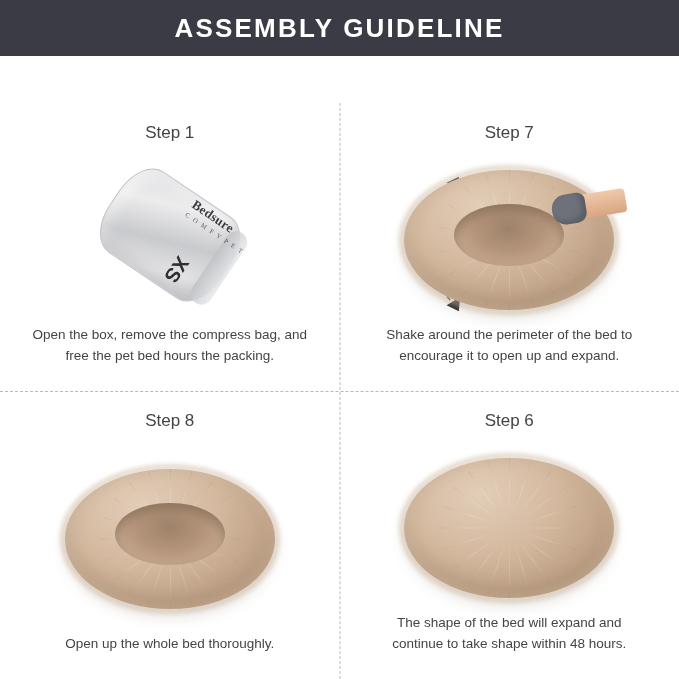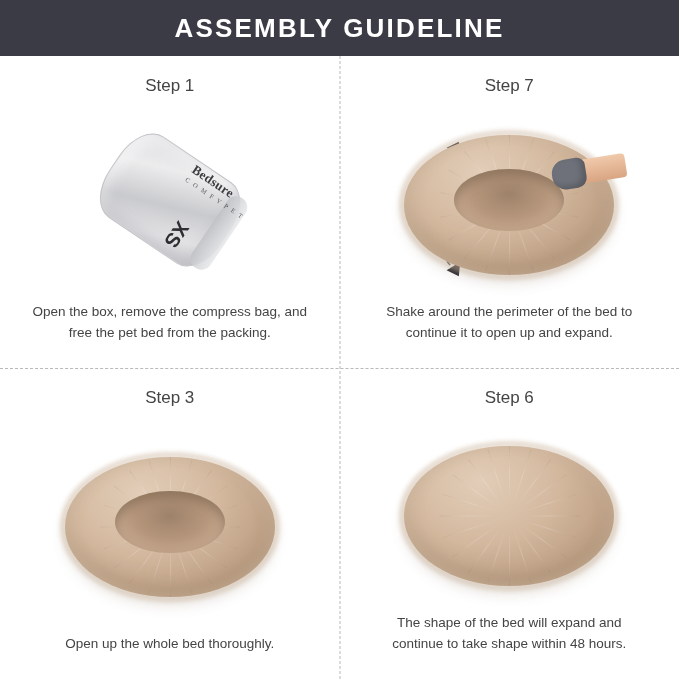--- a/index.html
+++ b/index.html
@@ -38,20 +38,21 @@
     letter-spacing: 2.2px;
     font-family: "Liberation Sans", sans-serif;
   }
   
   .grid {
     flex: 1 1 auto;
     display: grid;
     grid-template-columns: 1fr 1fr;
     grid-template-rows: 1fr 1fr;
     position: relative;
+    margin-top: 47px;
   }
   .cell {
     position: relative;
     display: flex;
     flex-direction: column;
     align-items: center;
     box-sizing: border-box;
     padding: 20px 16px 10px 16px;
   }
   .step-label {
@@ -309,21 +310,21 @@
       <div class="art">
         <div class="bag-wrap">
           <div class="bag"></div>
           <div class="bag-brand">
             <span>Bedsure</span>
             <small>C O M F Y  P E T</small>
           </div>
           <div class="bag-size">XS</div>
         </div>
       </div>
-      <div class="caption">Open the box, remove the compress bag, and free the pet bed from the packing.</div>
+      <div class="caption">Open the box, remove the compress bag, and free the pet bed hours the packing.</div>
     </div>
 
     <div class="cell">
       <div class="step-label">Step 7</div>
       <div class="art">
         <div class="bed">
           <svg class="arrow-arc" viewBox="0 0 70 150">
             <path d="M46,14 C10,45 10,105 46,138" fill="none" stroke="#4a4a50" stroke-width="1.4" stroke-dasharray="5,4"></path>
             <polygon points="46,8 54,20 38,19" fill="#2f2f35" transform="rotate(28 46 14)"></polygon>
             <polygon points="46,144 54,132 38,133" fill="#2f2f35" transform="rotate(-28 46 138)"></polygon>
@@ -350,25 +351,25 @@
                 <i style="transform:rotate(340deg)"></i>
             </div>
           </div>
           <div class="bed-inner"></div>
           <div class="hand">
             <div class="forearm"></div>
             <div class="fist"></div>
           </div>
         </div>
       </div>
-      <div class="caption">Shake around the perimeter of the bed to continue it to open up and expand.</div>
+      <div class="caption">Shake around the perimeter of the bed to encourage it to open up and expand.</div>
     </div>
 
     <div class="cell">
-      <div class="step-label">Step 3</div>
+      <div class="step-label">Step 8</div>
       <div class="art">
         <div class="bed">
           <div class="bed-outer">
             <div class="fur-lines">
               <i style="transform:rotate(0deg)"></i>
                 <i style="transform:rotate(18deg)"></i>
               <i style="transform:rotate(36deg)"></i>
                 <i style="transform:rotate(54deg)"></i>
               <i style="transform:rotate(72deg)"></i>
                 <i style="transform:rotate(90deg)"></i>

